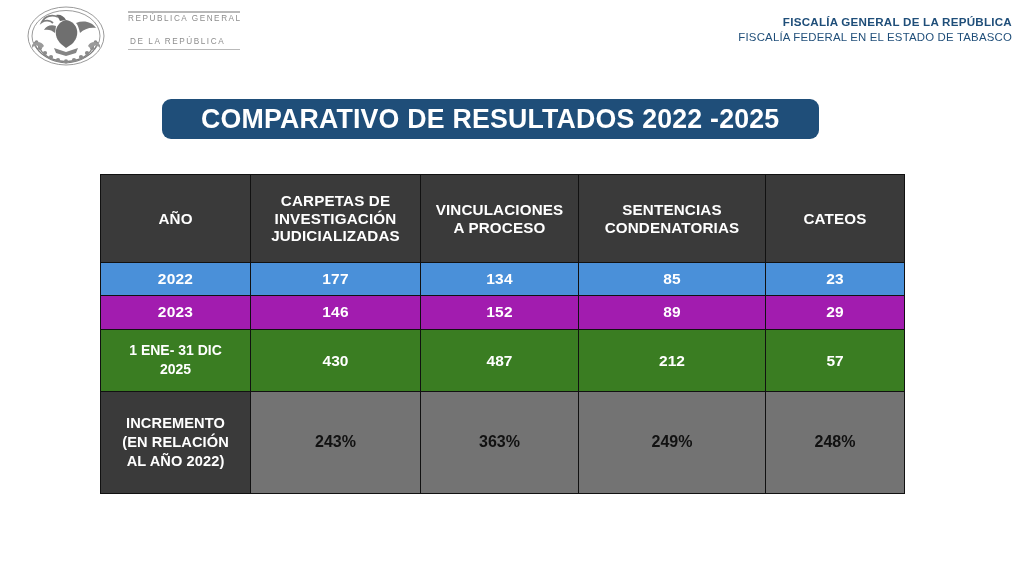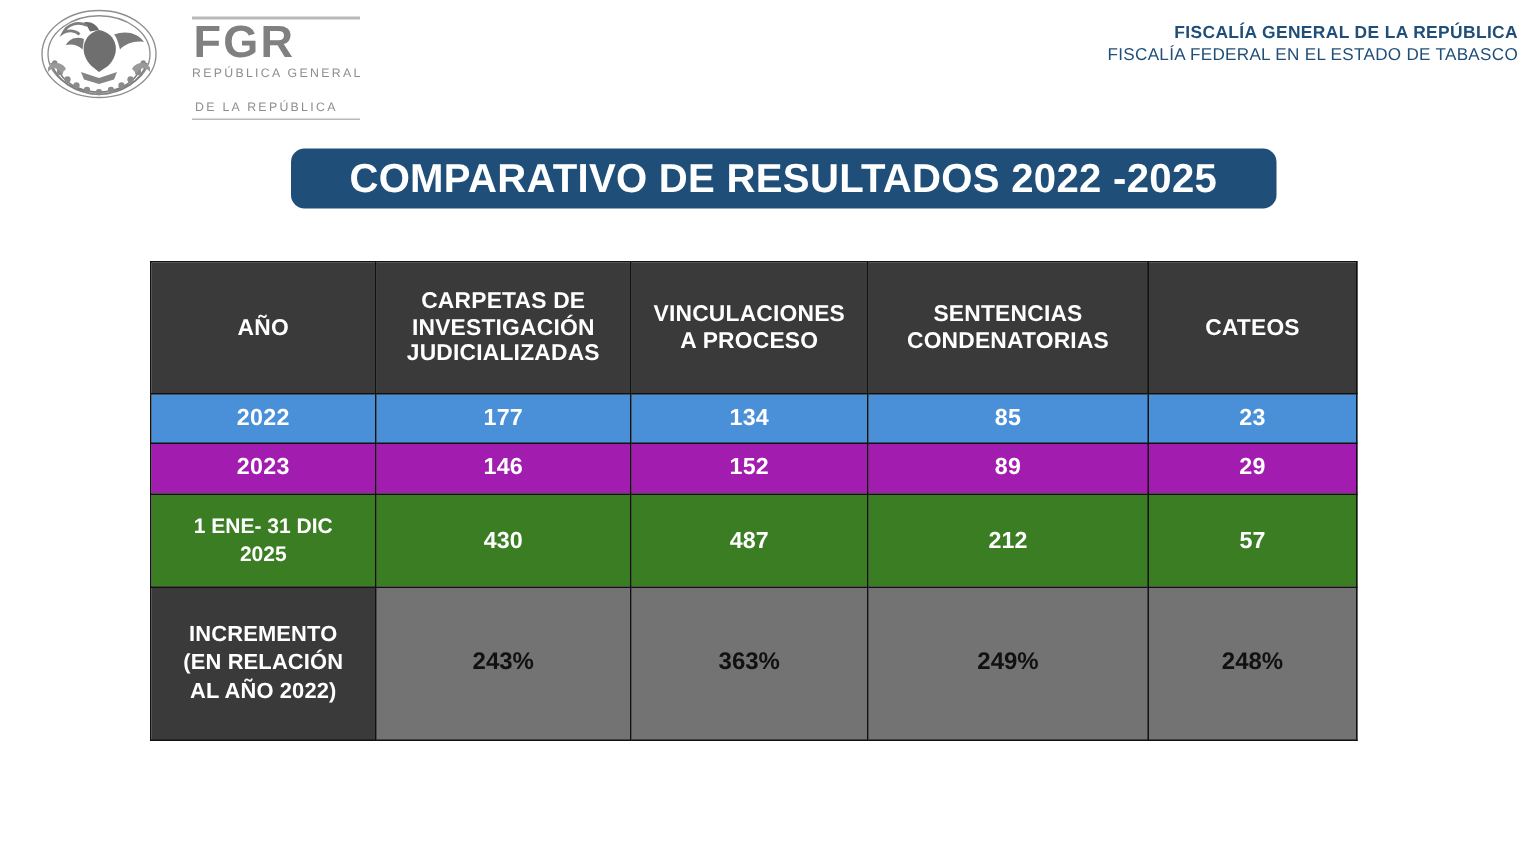--- a/index.html
+++ b/index.html
@@ -47,21 +47,21 @@
     font-size: 11.6px; font-weight: bold; color: #1f4e79;
     letter-spacing: 0.25px; line-height: 15px; text-align: right;
   }
   .org-title-sub {
     font-size: 11.4px; font-weight: normal; color: #1f4e79;
     letter-spacing: 0.2px; line-height: 15px; margin-top: 1px;
   }
 
   
   .title-banner {
-    position: absolute; left: 194px; top: 99px;
+    position: absolute; left: 162px; top: 99px;
     width: 657px; height: 40px;
     background: #1f4e79; border-radius: 9px;
     display: flex; align-items: center; justify-content: center;
   }
   .title-banner-text {
     color: #ffffff; font-size: 27px; font-weight: bold;
     letter-spacing: 0.2px; white-space: nowrap;
     transform: scaleX(0.99);
   }
 
@@ -166,21 +166,20 @@
         <path d="M52 16 C50 12, 46 10, 42 11 C44 13, 45 15, 46 17 Z" fill="#6a6a6a"></path>
 
         <path d="M44 13 C38 10, 31 12, 28 18 C31 16, 36 16, 39 19" stroke="#7d7d7d" stroke-width="1.8" fill="none"></path>
 
         <path d="M40 44 L52 48 L64 44 L62 49 L52 52 L42 49 Z" fill="#858585"></path>
       </svg>
     </div>
 
     <div class="fgr-logo">
       <div class="fgr-rule-top"></div>
-      <div class="fgr-mark">FGR</div>
       <div class="fgr-sub1">REPÚBLICA GENERAL</div>
       <div class="fgr-sub2">DE LA REPÚBLICA</div>
       <div class="fgr-rule-bot"></div>
     </div>
 
     <div class="org-title">
       <div class="org-title-main">FISCALÍA GENERAL DE LA REPÚBLICA</div>
       <div class="org-title-sub">FISCALÍA FEDERAL EN EL ESTADO DE TABASCO</div>
     </div>
   </div>

